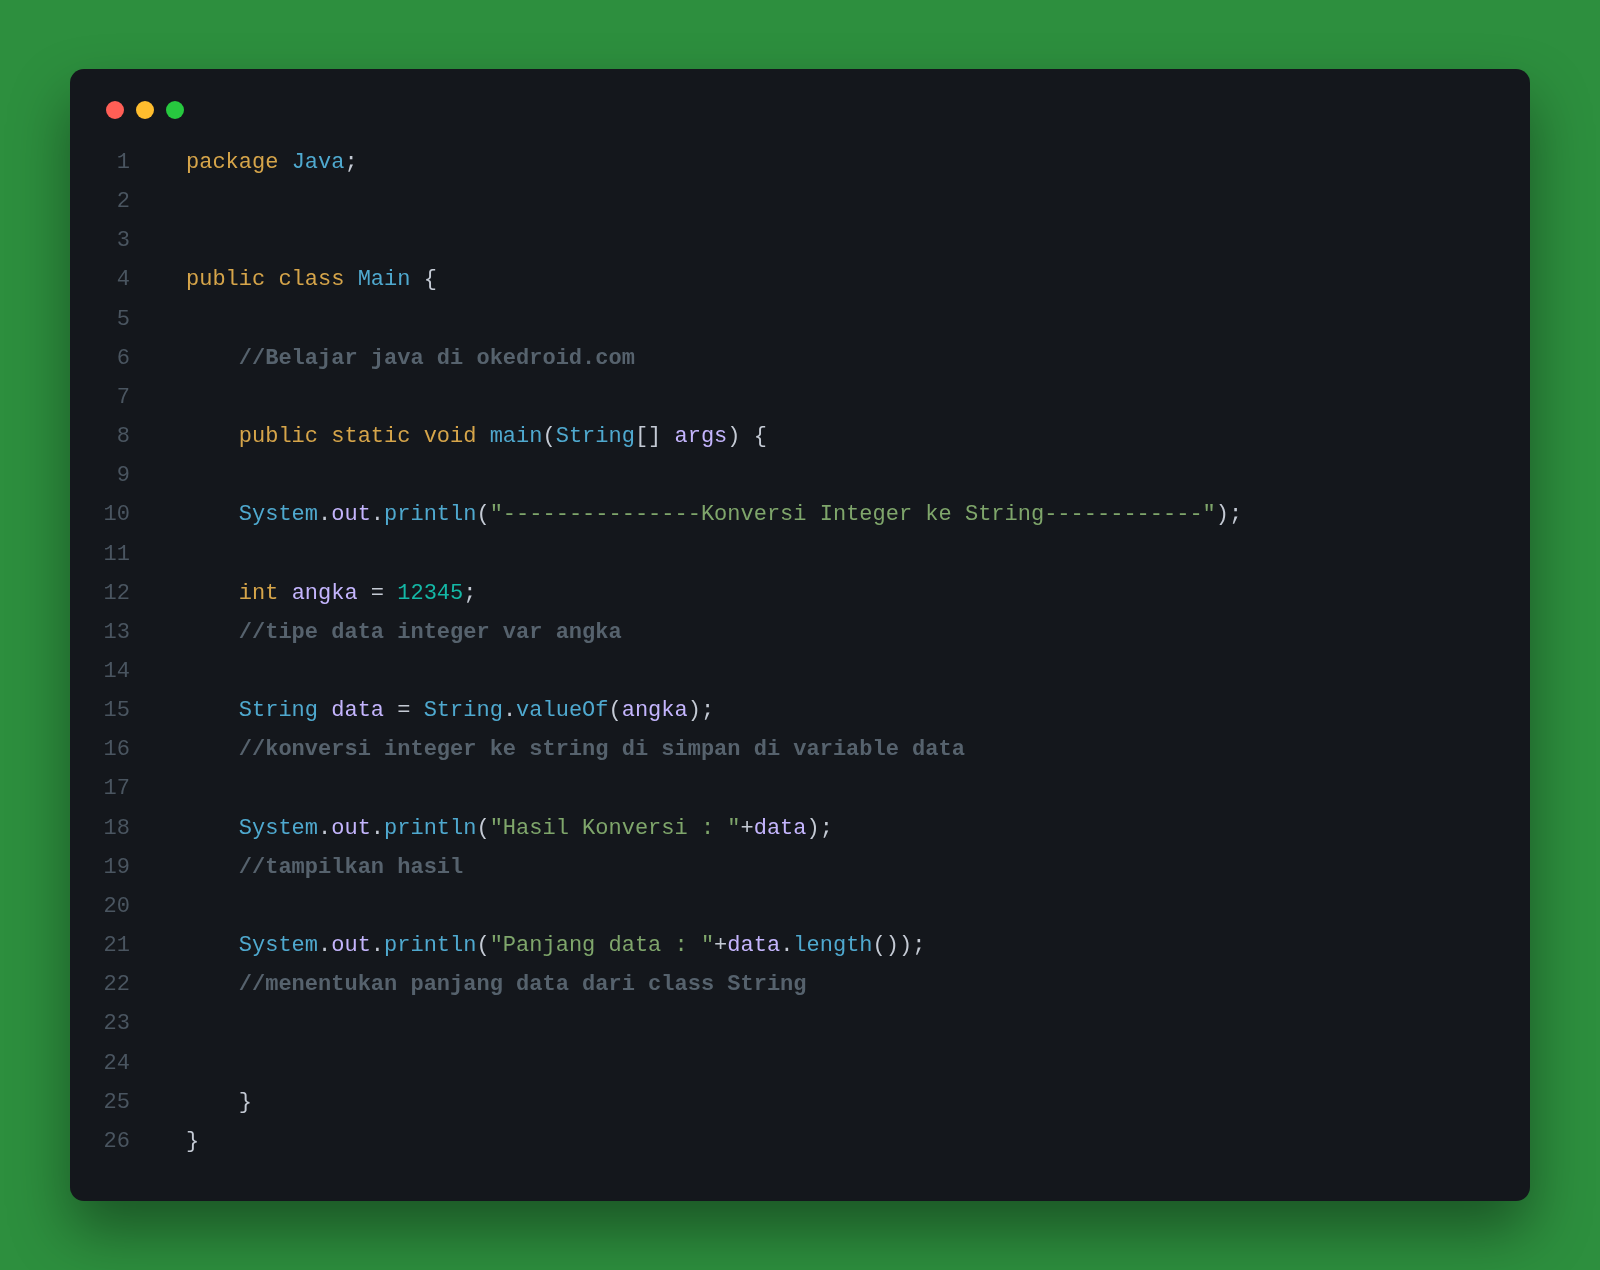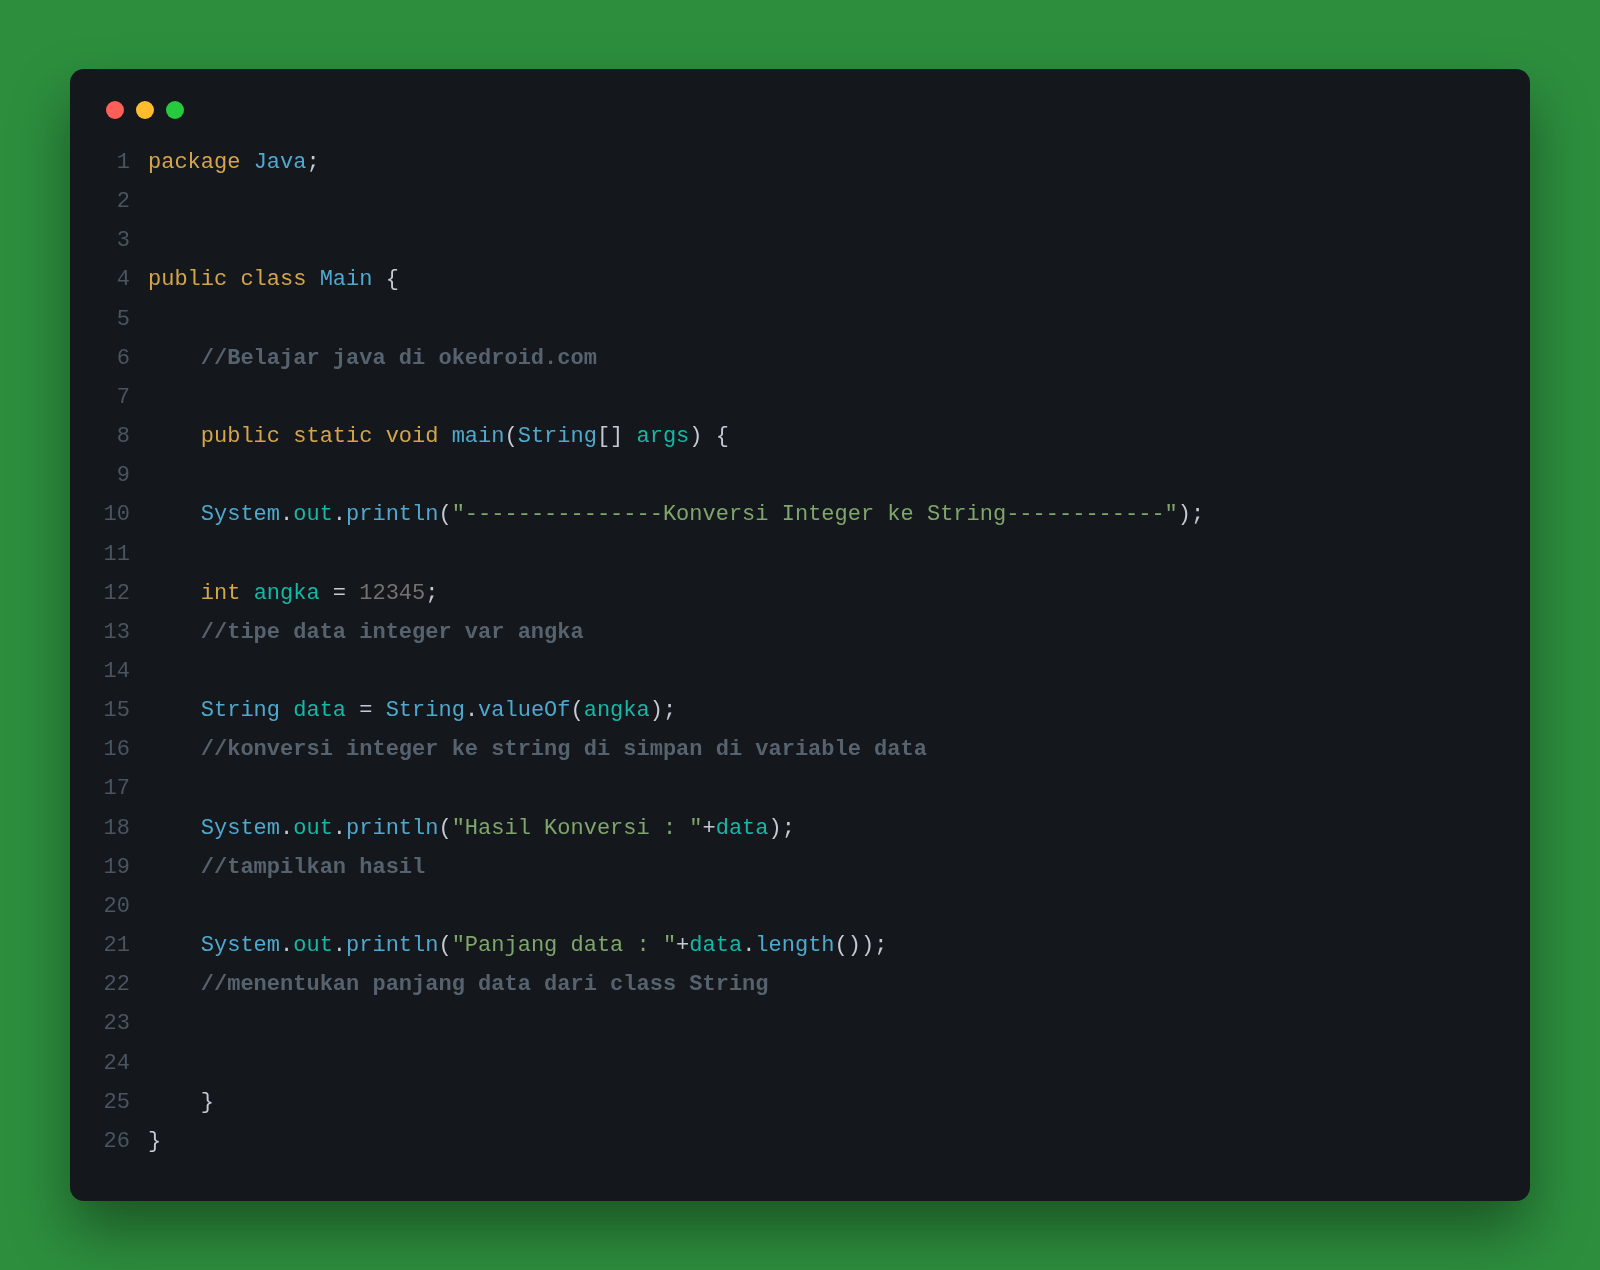--- a/index.html
+++ b/index.html
@@ -42,29 +42,29 @@
     display: flex;
   }
   .gutter {
     width: 46px;
     text-align: right;
     color: #4a5560;
     padding-right: 18px;
     user-select: none;
     flex-shrink: 0;
   }
-  .content { color: #c4cad4; }
+  .content { color: #c4cad4; margin-left: 38px; }
 
   .kw     { color: #d6a54a; }   
   .type   { color: #4fa9cf; }   
   .fn     { color: #4fa9cf; }   
   .str    { color: #7fa66b; }   
-  .num    { color: #737373; }   
+  .num    { color: #14b8a6; }   
   .cm     { color: #56626d; font-weight: bold; }   
-  .var    { color: #14b8a6; }   
+  .var    { color: #c4b5fd; }   
   .pun    { color: #c4cad4; }   
   .op     { color: #c4cad4; }   
 </style>
 </head>
 <body>
 
 <div class="window">
   <div class="titlebar">
     <div class="dot red"></div>
     <div class="dot yellow"></div>

